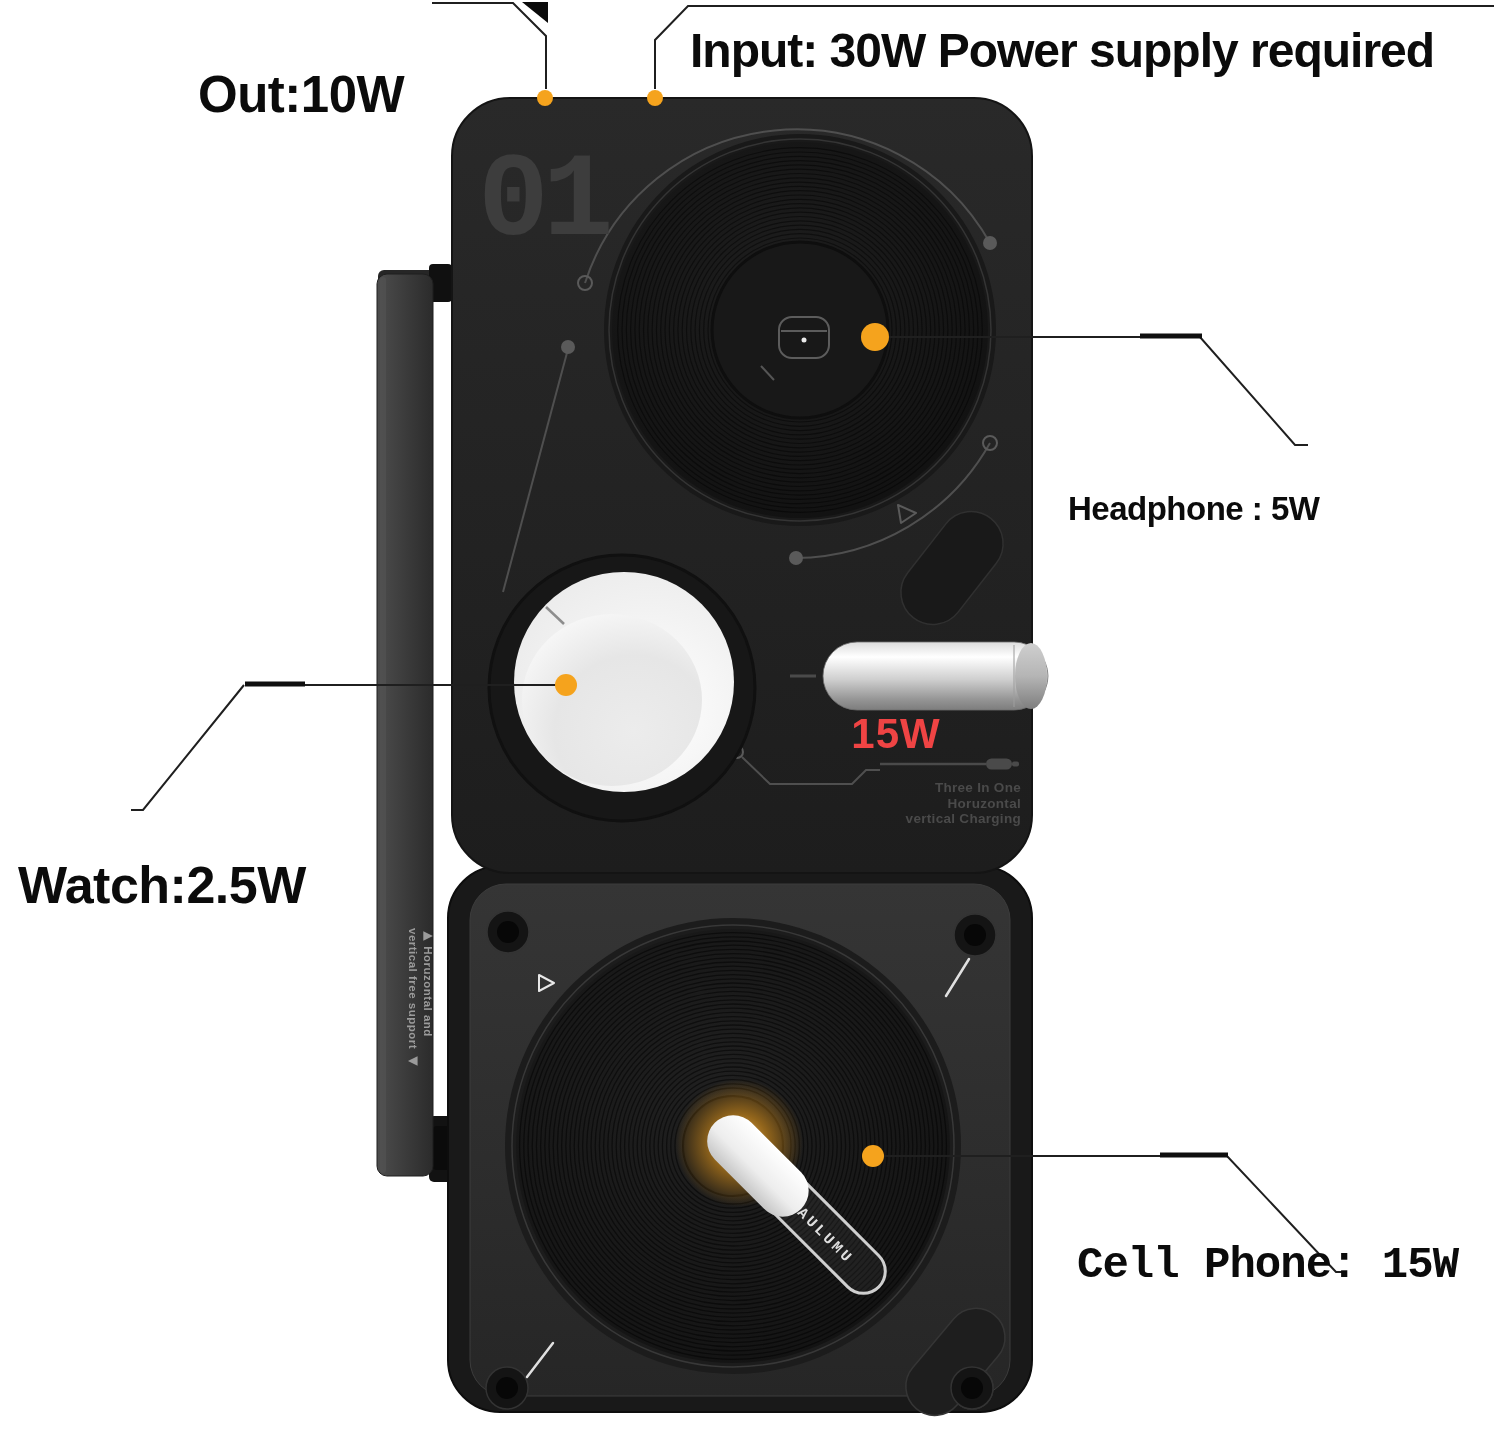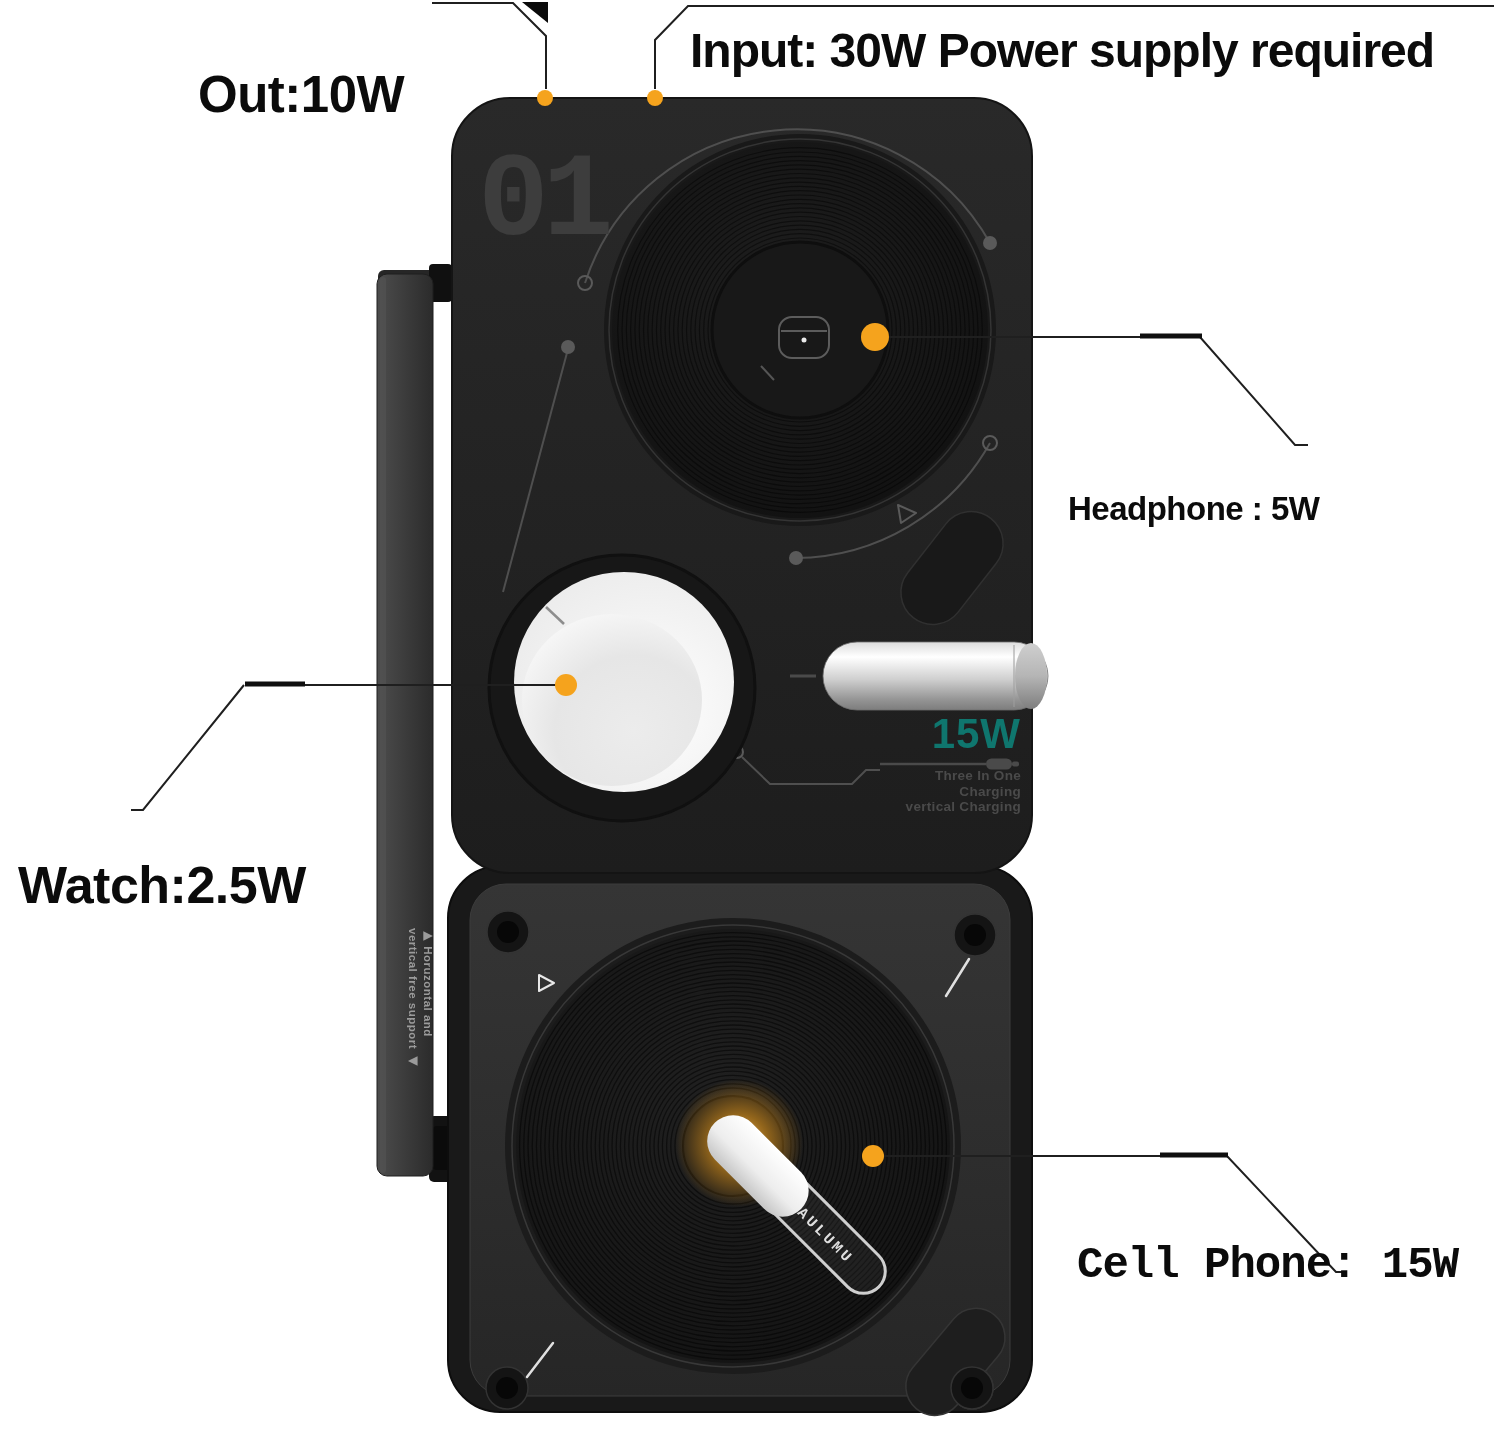--- a/index.html
+++ b/index.html
@@ -8,22 +8,22 @@
   .stage svg{position:absolute;left:0;top:0;}
   .callout-label{position:absolute;font-weight:bold;color:#0b0b0b;line-height:1.05;
                  letter-spacing:-0.5px;white-space:nowrap;}
   .lbl-out{left:198px;top:20px;font-size:51px;margin-top:48px;}
   .lbl-input{left:690px;top:26px;font-size:48px;letter-spacing:-1px;}
   .lbl-headphone{left:1068px;top:492px;font-size:33px;}
   .lbl-watch{left:6px;top:858px;font-size:52px;margin-left:12px;}
   .lbl-cell{left:1077px;top:1242px;font-size:44px;letter-spacing:-1px;font-family:Liberation Mono, monospace;}
   .wattage-block{position:absolute;left:771px;top:714px;width:250px;text-align:right;
                  color:#4b4b4b;font-weight:bold;}
-  .wattage-big{font-size:42px;line-height:40px;letter-spacing:1px;color:#0f766e;}
-  .tagline{margin-top:14px;font-size:13.5px;line-height:15.5px;color:#4a4a4a;letter-spacing:0.3px;}
+  .wattage-big{font-size:42px;line-height:40px;letter-spacing:1px;color:#ef4444;text-align:center;}
+  .tagline{margin-top:26px;font-size:13.5px;line-height:15.5px;color:#4a4a4a;letter-spacing:0.3px;}
   .side-text{position:absolute;left:379px;top:928px;width:56px;height:170px;
              writing-mode:vertical-rl;color:#9b9b9b;font-weight:bold;font-size:11.5px;
              letter-spacing:0.5px;line-height:15px;text-align:left;}
   .side-text div{white-space:nowrap;}
 </style>
 </head>
 <body>
 
 <div class="stage">
 
@@ -283,21 +283,21 @@
 <div class="callout-label lbl-out">Out:10W</div>
 <div class="callout-label lbl-input">Input: 30W Power supply required</div>
 <div class="callout-label lbl-headphone">Headphone : 5W</div>
 <div class="callout-label lbl-watch">Watch:2.5W</div>
 <div class="callout-label lbl-cell">Cell Phone: 15W</div>
 
 <div class="wattage-block">
   <div class="wattage-big">15W</div>
   <div class="tagline">
     <div>Three In One</div>
-    <div>Charging</div>
+    <div>Horuzontal</div>
     <div>vertical Charging</div>
   </div>
 </div>
 
 <div class="side-text">
   <div>▶ Horuzontal and</div>
   <div>vertical free support ◀</div>
 </div>
 
 </div>

